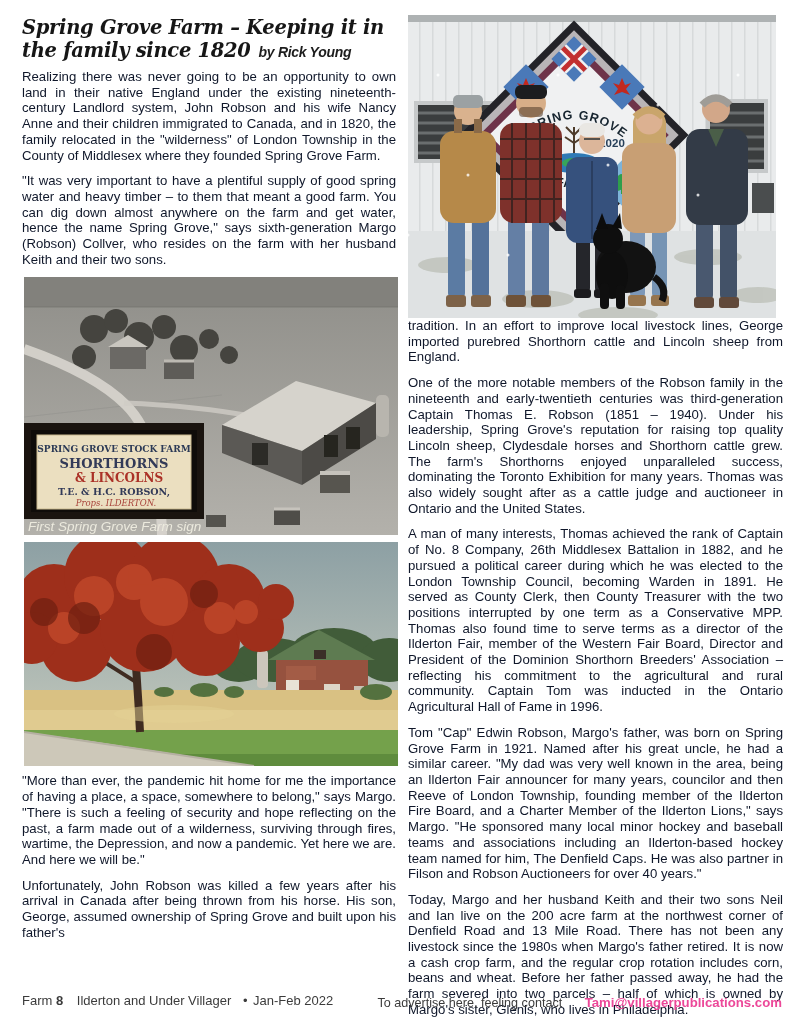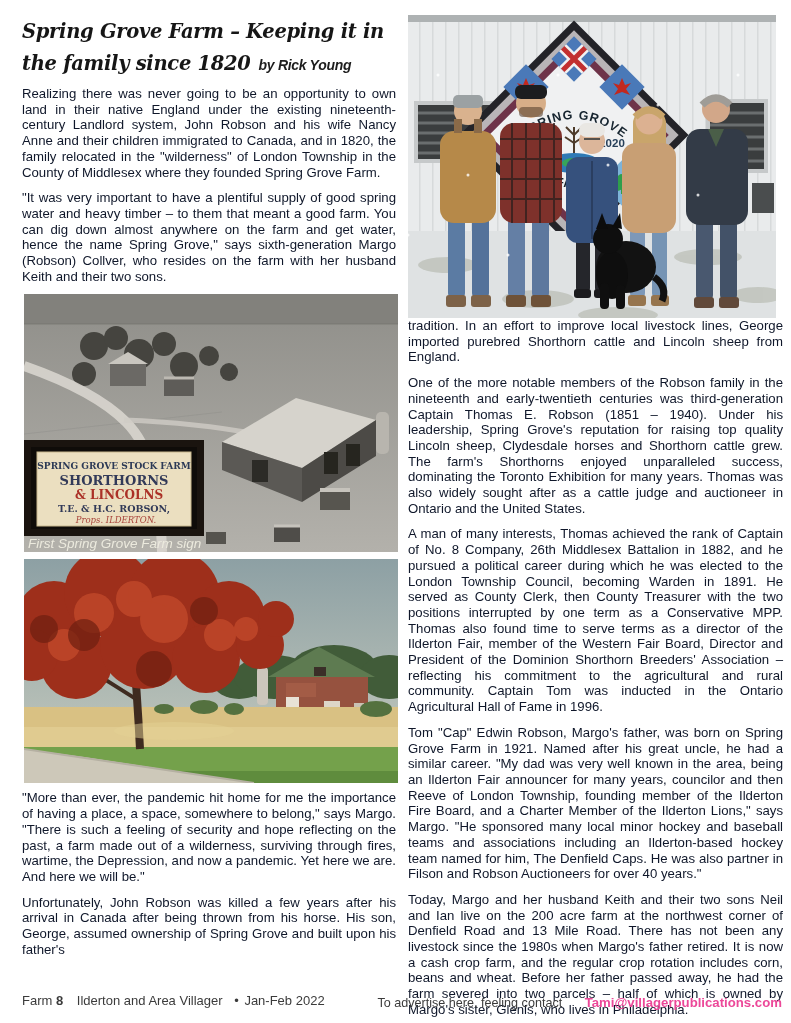--- a/index.html
+++ b/index.html
@@ -2,21 +2,21 @@
 <html><head>
 <meta charset="utf-8">
 <style>
   html,body{margin:0;padding:0;background:#ffffff;}
   .page{position:relative;width:791px;height:1023px;background:#fff;overflow:hidden;
         font-family:"Liberation Sans",sans-serif;color:#3b3b3b;}
   .col{position:absolute;}
   .col-left{left:22px;top:16px;width:374px;}
   .col-right{left:408px;top:15px;width:375px;}
   h1.title{margin:0 0 5px 0;font-family:"DejaVu Serif",serif;font-style:italic;font-weight:bold;
-        font-size:19.5px;line-height:32px;color:#161616;letter-spacing:-0.3px;}
+        font-size:19.5px;line-height:23px;color:#161616;letter-spacing:-0.3px;}
   .byline{font-family:"Liberation Sans",sans-serif;font-size:14px;margin-left:8px;color:#1d1d1d;}
   p.body{margin:0 0 10px 0;font-size:13.2px;line-height:15.7px;text-align:justify;color:#0f172a;}
   figure{margin:0;padding:0;}
   figure.aerial{margin:3px 0 7px 2px;}
   figure.autumn{margin:0 0 7px 2px;}
   figure.family{margin:0 0 0 0;}
   .photo-caption{font-style:italic;font-size:12.8px;color:#2e2e2e;margin:4px 0 10px 0;}
   svg.ph{display:block;background:#ccc;}
   .footer-left{position:absolute;left:22px;top:993px;font-size:13px;color:#3b3b3b;}
   .footer-left .pagenum{font-weight:bold;margin-right:10px;}
@@ -353,21 +353,21 @@
     <p class="body">tradition. In an effort to improve local livestock lines, George imported purebred Shorthorn cattle and Lincoln sheep from England.</p>
     <p class="body">One of the more notable members of the Robson family in the nineteenth and early-twentieth centuries was third-generation Captain Thomas E. Robson (1851 – 1940). Under his leadership, Spring Grove's reputation for raising top quality Lincoln sheep, Clydesdale horses and Shorthorn cattle grew. The farm's Shorthorns enjoyed unparalleled success, dominating the Toronto Exhibition for many years. Thomas was also widely sought after as a cattle judge and auctioneer in Ontario and the United States.</p>
     <p class="body">A man of many interests, Thomas achieved the rank of Captain of No. 8 Company, 26th Middlesex Battalion in 1882, and he pursued a political career during which he was elected to the London Township Council, becoming Warden in 1891. He served as County Clerk, then County Treasurer with the two positions interrupted by one term as a Conservative MPP. Thomas also found time to serve terms as a director of the Ilderton Fair, member of the Western Fair Board, Director and President of the Dominion Shorthorn Breeders' Association – reflecting his commitment to the agricultural and rural community. Captain Tom was inducted in the Ontario Agricultural Hall of Fame in 1996.</p>
     <p class="body">Tom "Cap" Edwin Robson, Margo's father, was born on Spring Grove Farm in 1921. Named after his great uncle, he had a similar career. "My dad was very well known in the area, being an Ilderton Fair announcer for many years, councilor and then Reeve of London Township, founding member of the Ilderton Fire Board, and a Charter Member of the Ilderton Lions," says Margo. "He sponsored many local minor hockey and baseball teams and associations including an Ilderton-based hockey team named for him, The Denfield Caps. He was also partner in Filson and Robson Auctioneers for over 40 years."</p>
     <p class="body">Today, Margo and her husband Keith and their two sons Neil and Ian live on the 200 acre farm at the northwest corner of Denfield Road and 13 Mile Road. There has not been any livestock since the 1980s when Margo's father retired. It is now a cash crop farm, and the regular crop rotation includes corn, beans and wheat. Before her father passed away, he had the farm severed into two parcels – half of which is owned by Margo's sister, Glenis, who lives in Philadelphia.</p>
   </div>
 
   <div class="footer-left">
     <span>Farm</span>
     <span class="pagenum">8</span>
-    <span class="pub">Ilderton and Area Villager</span>
+    <span class="pub">Ilderton and Under Villager</span>
     <span class="bullet">•</span>
     <span>Jan-Feb 2022</span>
   </div>
   <div class="footer-right">
     <span>To advertise here, feeling contact</span>
     <a class="email">Tami@villagerpublications.com</a>
   </div>
 
 </div>
 

